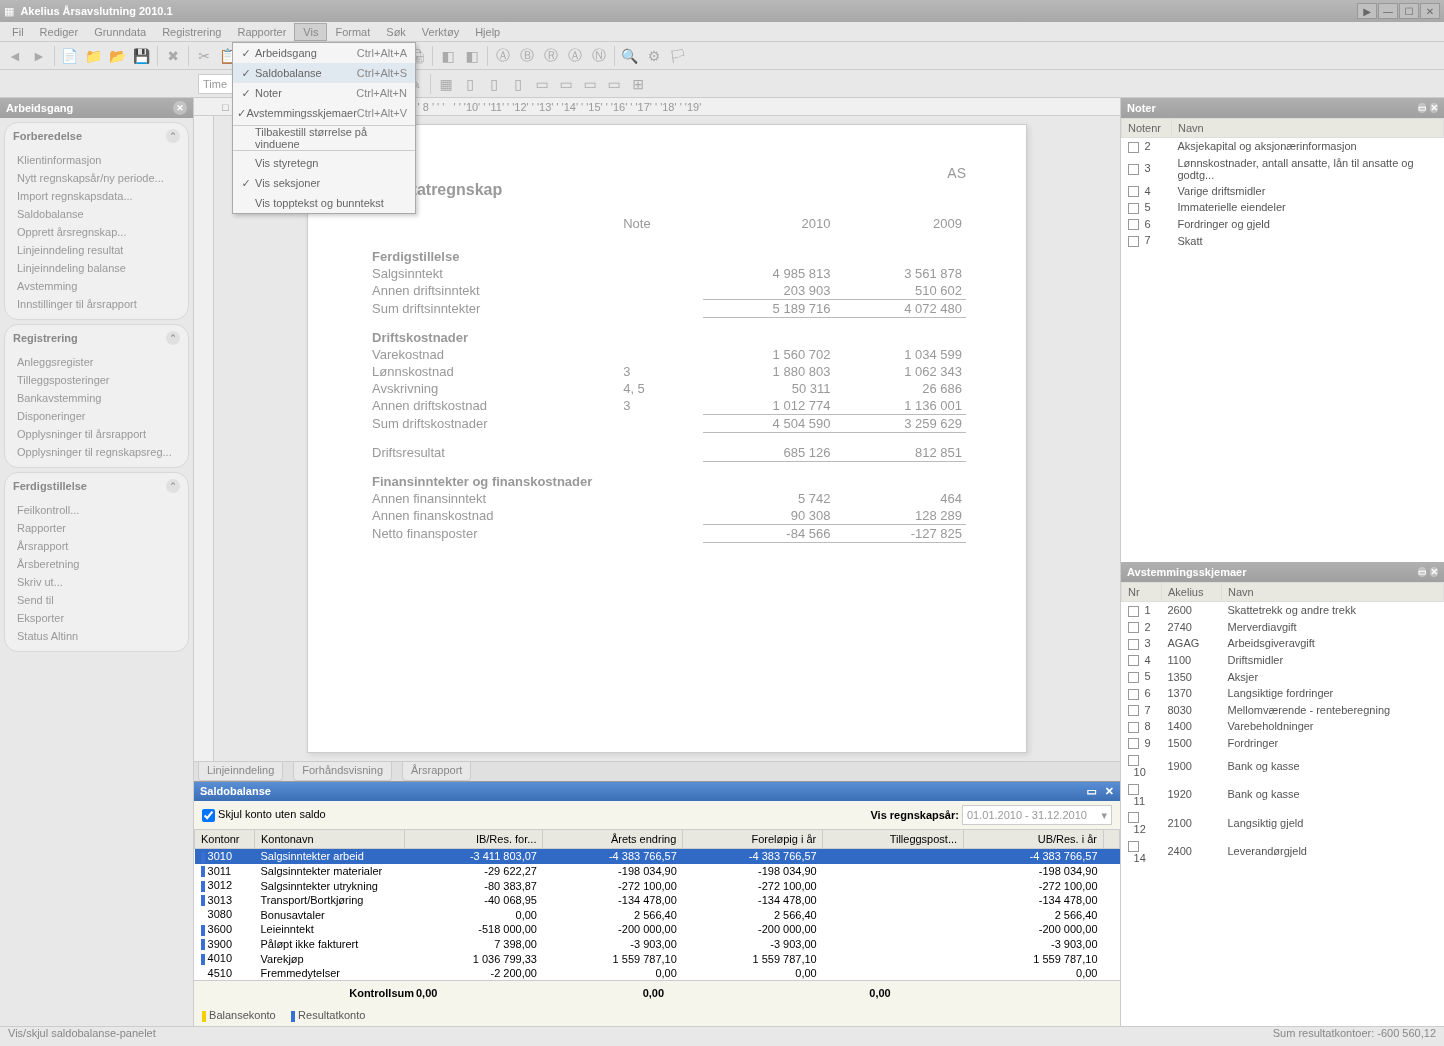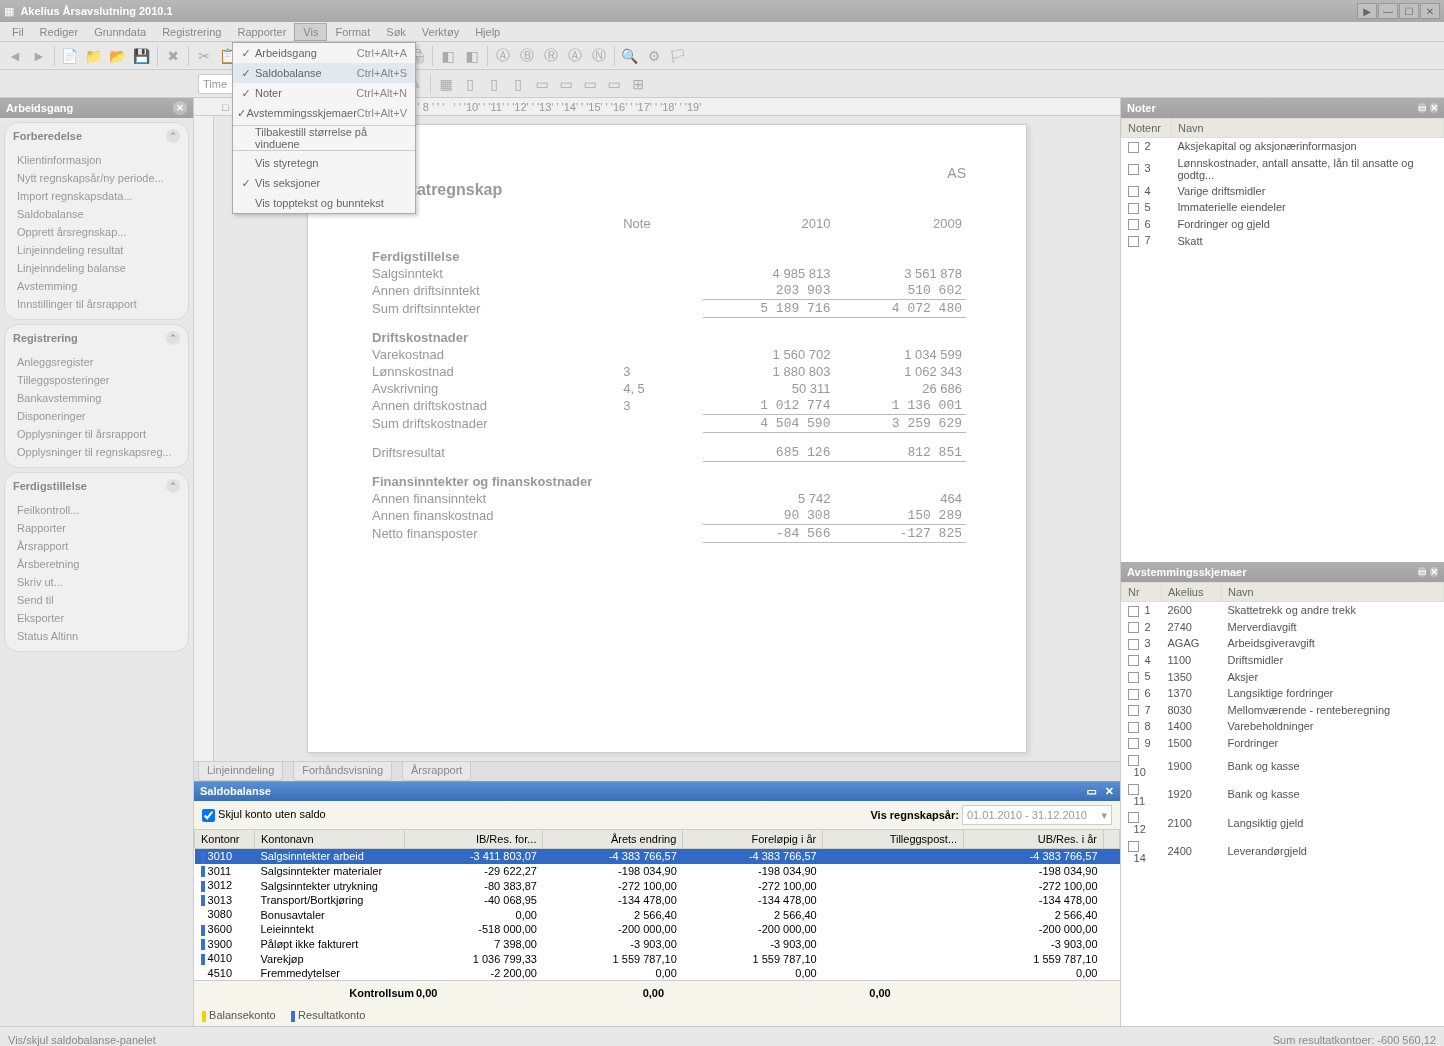--- a/index.html
+++ b/index.html
@@ -43,21 +43,21 @@
 .ruler-h { height: 18px; background: #f0f0f0; border-bottom: 1px solid #ccc; padding-left: 28px; color: #999; font-size: 9px; display: flex; align-items: center; }
 .doc-area { flex: 1; background: #e8e8e8; overflow: auto; position: relative; display: flex; }
 .ruler-v { width: 20px; background: #f0f0f0; border-right: 1px solid #ccc; }
 .paper { margin: 8px auto; background: #fff; border: 1px solid #ccc; box-shadow: 2px 2px 6px rgba(0,0,0,0.1); width: 720px; padding: 40px 60px; color: #999; font-family: 'Times New Roman', serif; }
 .paper h2 { font-size: 16px; font-weight: bold; margin-bottom: 16px; color: #999; }
 .paper table { width: 100%; border-collapse: collapse; }
 .paper td { padding: 1px 4px; font-size: 13px; }
 .paper .hdr td { padding-bottom: 6px; color: #999; }
 .paper .sec td { font-weight: bold; padding-top: 12px; }
 .paper .r { text-align: right; }
-.paper .u { border-bottom: 1px solid #bbb; font-family: Liberation Mono, monospace; }
+.paper .u { border-bottom: 1px solid #bbb; }
 
 .tabs-bottom { height: 20px; background: #e0e0e0; border-top: 1px solid #ccc; display: flex; padding: 0 4px; }
 .tabs-bottom span { padding: 2px 8px; background: #e8e8e8; border: 1px solid #ccc; border-top: none; border-radius: 0 0 4px 4px; color: #888; margin-right: 10px; }
 
 .saldo-panel { background: #f5f5ec; border-top: 1px solid #999; }
 .saldo-title { background: linear-gradient(#5a8fd6, #3a6fb6); color: #fff; font-weight: bold; padding: 3px 6px; display: flex; justify-content: space-between; }
 .saldo-bar { padding: 4px 8px; display: flex; justify-content: space-between; align-items: center; background: #f5f5ec; }
 .saldo-grid { background: #fff; }
 .saldo-grid table { width: 100%; border-collapse: collapse; font-size: 11px; }
 .saldo-grid th { background: #e8e8e0; border: 1px solid #ccc; padding: 3px 6px; text-align: left; font-weight: normal; }
@@ -71,21 +71,21 @@
 .saldo-legend { background: #f5f5ec; padding: 4px 8px; color: #555; }
 
 .sidebar-right { width: 324px; background: #e8e8e8; border-left: 1px solid #ccc; display: flex; flex-direction: column; }
 .right-panel { flex: 1; display: flex; flex-direction: column; overflow: hidden; }
 .right-grid { background: #fff; flex: 1; overflow: auto; }
 .right-grid table { width: 100%; border-collapse: collapse; }
 .right-grid th { background: #e8e8e0; border: 1px solid #ddd; padding: 3px 6px; text-align: left; font-weight: normal; color: #666; }
 .right-grid td { padding: 2px 6px; color: #555; }
 .cb { display: inline-block; width: 11px; height: 11px; border: 1px solid #999; background: #fff; vertical-align: middle; }
 
-.statusbar { height: 20px; background: #e8e8e8; border-top: 1px solid #ccc; display: flex; justify-content: space-between; align-items: flex-end; padding: 0 8px; color: #888; }
+.statusbar { height: 20px; background: #e8e8e8; border-top: 1px solid #ccc; display: flex; justify-content: space-between; align-items: flex-start; padding: 0 8px; color: #888; }
 
 input[type=checkbox] { vertical-align: middle; }
 </style>
 </head>
 <body>
 
 <div class="titlebar">
   <span style="margin-right:6px;">▦</span>
   <span class="titlebar-text">Akelius Årsavslutning 2010.1</span>
   <div class="titlebar-buttons">
@@ -354,21 +354,21 @@
           <tr>
                 <td>Annen finansinntekt</td>
                 <td></td>
                 <td class="r">5 742</td>
                 <td class="r">464</td>
               </tr>
           <tr>
                 <td>Annen finanskostnad</td>
                 <td></td>
                 <td class="r u">90 308</td>
-                <td class="r u">150 289</td>
+                <td class="r u">128 289</td>
               </tr>
           <tr>
                 <td>Netto finansposter</td>
                 <td></td>
                 <td class="r u">-84 566</td>
                 <td class="r u">-127 825</td>
               </tr>
         </tbody>
           </table>
       </div>

